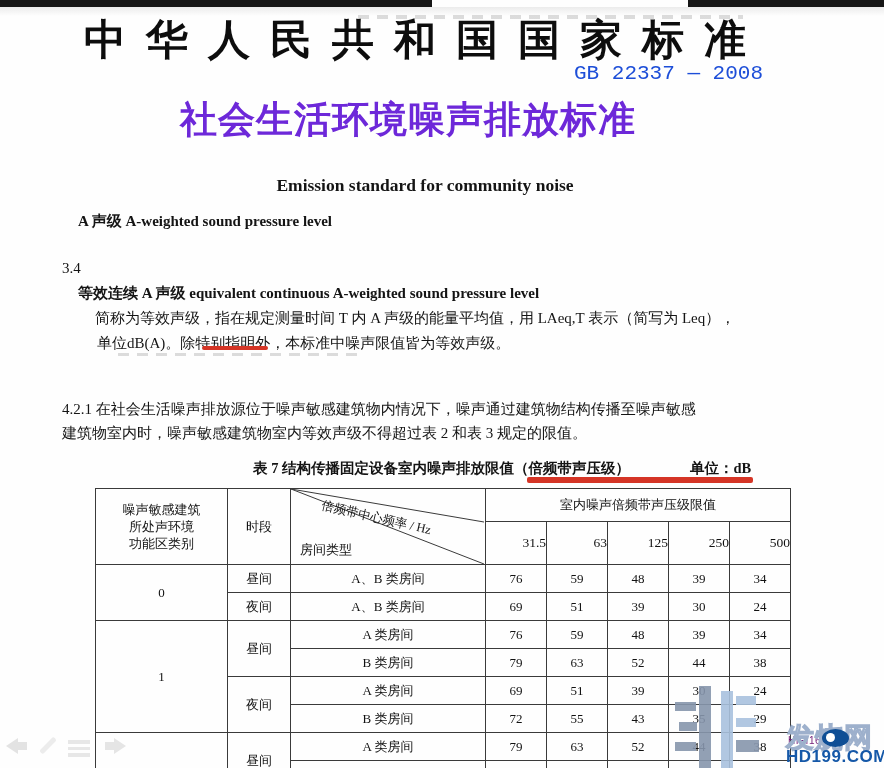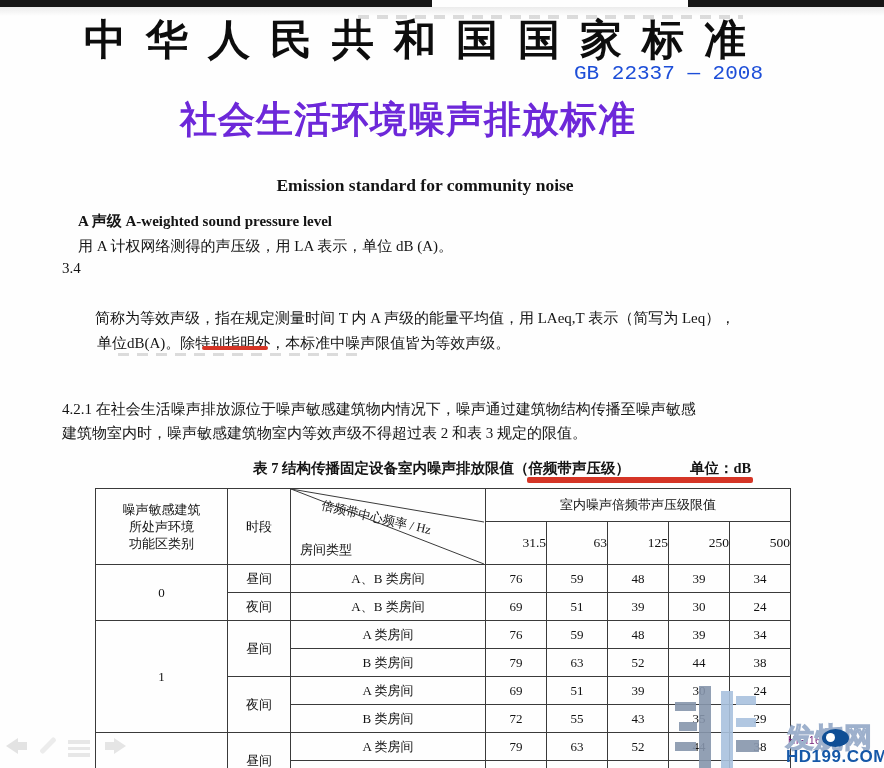--- a/index.html
+++ b/index.html
@@ -82,22 +82,22 @@
   <div class="topbar" style="left:688px;width:196px;"></div>
   <div class="top-fade"></div>
   <div class="blur-artifact" style="left:358px;top:15px;width:385px;"></div>
 
   <div class="abs national-title">中华人民共和国国家标准</div>
   <div class="abs gb-number">GB 22337 — 2008</div>
   <div class="abs cn-subtitle">社会生活环境噪声排放标准</div>
   <div class="abs en-title">Emission standard for community noise</div>
 
   <div class="line bold" style="left:78px;top:212px;">A 声级 A-weighted sound pressure level</div>
-  <div class="line" style="left:78px;top:237px;">用 A 计权网络测得的声压级，用 LA 表示，单位 dB (A)。</div>
   <div class="line" style="left:62px;top:260px;">3.4</div>
+  <div class="line bold" style="left:78px;top:284px;">等效连续 A 声级 equivalent continuous A-weighted sound pressure level</div>
   <div class="line" style="left:95px;top:309px;">简称为等效声级，指在规定测量时间 T 内 A 声级的能量平均值，用 LAeq,T 表示（简写为 Leq），</div>
   <div class="line" style="left:97px;top:334px;">单位dB(A)。除特别指明外，本标准中噪声限值皆为等效声级。</div>
   <div class="red-underline" style="left:202px;top:346px;width:66px;height:4px;"></div>
   <div class="blur-artifact" style="left:118px;top:353px;width:242px;height:3px;"></div>
 
   <div class="line" style="left:62px;top:400px;">4.2.1  在社会生活噪声排放源位于噪声敏感建筑物内情况下，噪声通过建筑物结构传播至噪声敏感</div>
   <div class="line" style="left:62px;top:424px;">建筑物室内时，噪声敏感建筑物室内等效声级不得超过表 2 和表 3 规定的限值。</div>
 
   <div class="line bold" style="left:253px;top:459px;font-size:14.5px;">表 7   结构传播固定设备室内噪声排放限值（倍频带声压级）</div>
   <div class="line bold" style="left:690px;top:459px;font-size:14.5px;">单位：dB</div>

